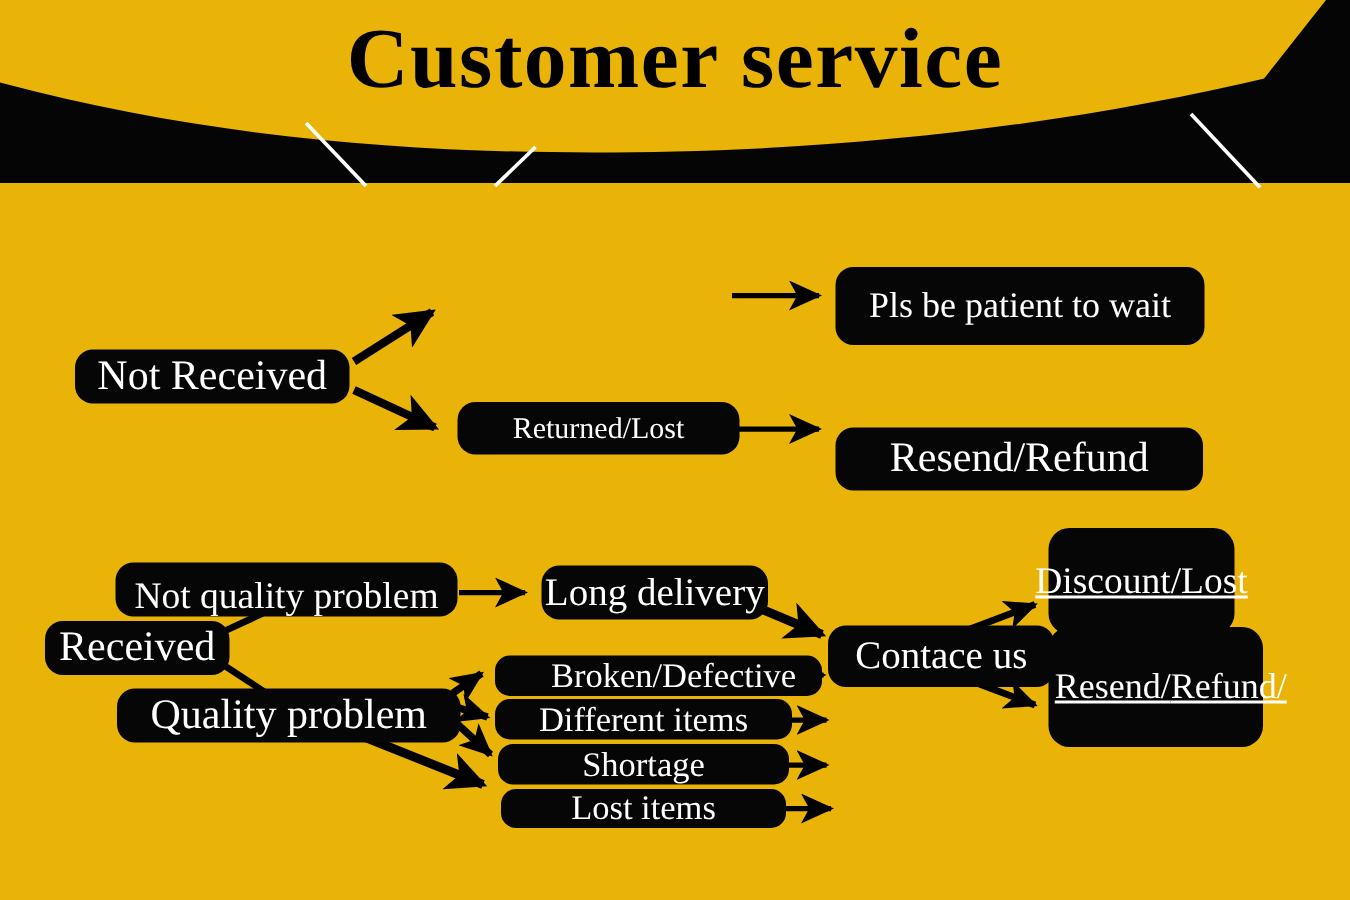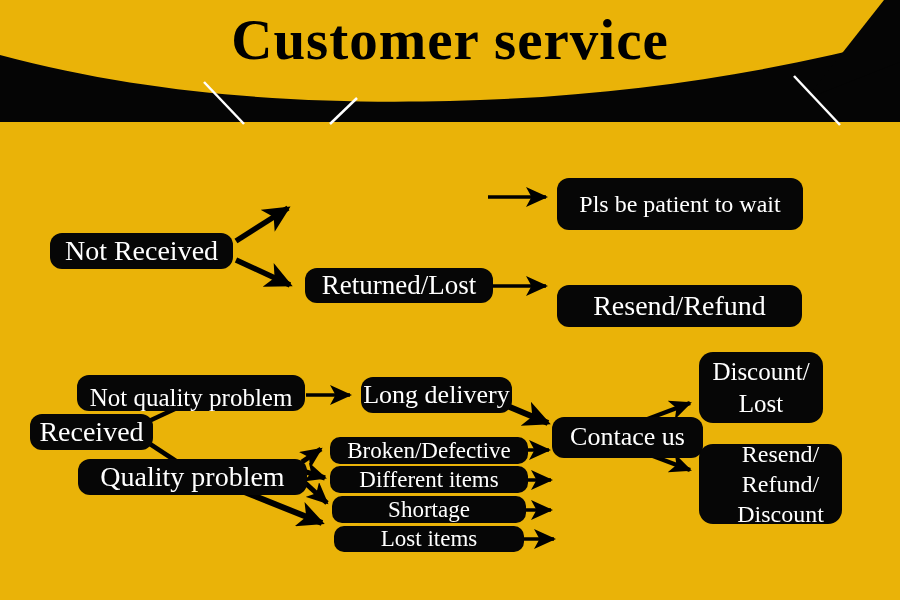--- a/index.html
+++ b/index.html
@@ -10,41 +10,41 @@
   #title{
     position:absolute;top:10px;left:0;width:900px;text-align:center;
     font-size:57px;font-weight:600;color:#000;letter-spacing:1px;line-height:1.05;
   }
   .layer{position:absolute;left:0;top:0;}
   .box{
     position:absolute;background:#060606;color:#fff;border-radius:12px;
     display:flex;align-items:center;justify-content:center;
     white-space:nowrap;line-height:1.1;text-align:center;z-index:3;
   }
-  .box.multi{flex-direction:column;line-height:1.25;}
-  .f28{font-size:28px;} .f27{font-size:27px;text-align:right;} .f26{font-size:26px;}
+  .box.multi{line-height:1.25;text-decoration:underline;}
+  .f28{font-size:28px;} .f27{font-size:20px;text-align:right;} .f26{font-size:26px;}
   .f25{font-size:25px;} .f24{font-size:24px;} .f23{font-size:23px;}
   
   #b-not-received {left:50px; top:233px; width:183px; height:36px;}
   #b-on-the-way  {left:303px;top:179px; width:185px; height:37px;}
   #b-pls-wait    {left:557px;top:178px; width:246px; height:52px;}
   #b-returned    {left:305px;top:268px; width:188px; height:35px;}
   #b-resend      {left:557px;top:265px; width:245px; height:42px;margin-top:20px;}
   
   #b-received    {left:30px; top:414px; width:123px; height:36px;}
   #b-not-quality {left:77px; top:375px; width:228px; height:36px;align-items:flex-end;}
   #b-long-deliv  {left:361px;top:377px; width:151px; height:36px;}
   #b-quality     {left:78px; top:459px; width:229px; height:36px;}
-  #b-broken      {left:330px;top:437px; width:198px; height:27px;border-radius:10px;}
+  #b-broken      {left:330px;top:437px; width:198px; height:27px;border-radius:10px;padding-left:20px;}
   #b-different   {left:330px;top:466px; width:198px; height:27px;border-radius:10px;}
   #b-shortage    {left:332px;top:496px; width:194px; height:27px;border-radius:10px;}
   #b-wrong       {left:334px;top:526px; width:190px; height:26px;border-radius:10px;}
   #b-contact     {left:552px;top:417px; width:151px; height:41px;text-align:center;}
   #b-discount    {left:699px;top:352px; width:124px; height:71px;border-radius:14px;}
-  #b-resend3     {left:699px;top:444px; width:123px; height:80px;border-radius:14px;padding-left:20px;}
+  #b-resend3     {left:699px;top:418px; width:123px; height:80px;border-radius:14px;padding-left:20px;}
 </style>
 </head>
 <body>
 
 <div id="stage">
 
   <svg class="layer" width="900" height="130" viewBox="0 0 900 130" aria-hidden="true">
     <path d="M0,55 C160,98 320,104 450,101 C620,97 770,73 900,38 L900,122 L0,122 Z" fill="#050505"></path>
     <path d="M884,0 L900,0 L900,62 L806,99 Z" fill="#050505"></path>
     <line x1="204" y1="82" x2="244" y2="124" stroke="#ffffff" stroke-width="2.5"></line>
@@ -132,16 +132,15 @@
   <div class="box f26" id="b-contact">
     <span>Contace us</span>
   </div>
   <div class="box multi f25" id="b-discount">
     <div>Discount/</div>
     <div>Lost</div>
   </div>
   <div class="box multi f24" id="b-resend3">
     <div>Resend/</div>
     <div>Refund/</div>
-    <div>Discount</div>
   </div>
 
 </div>
 
 </body></html>

